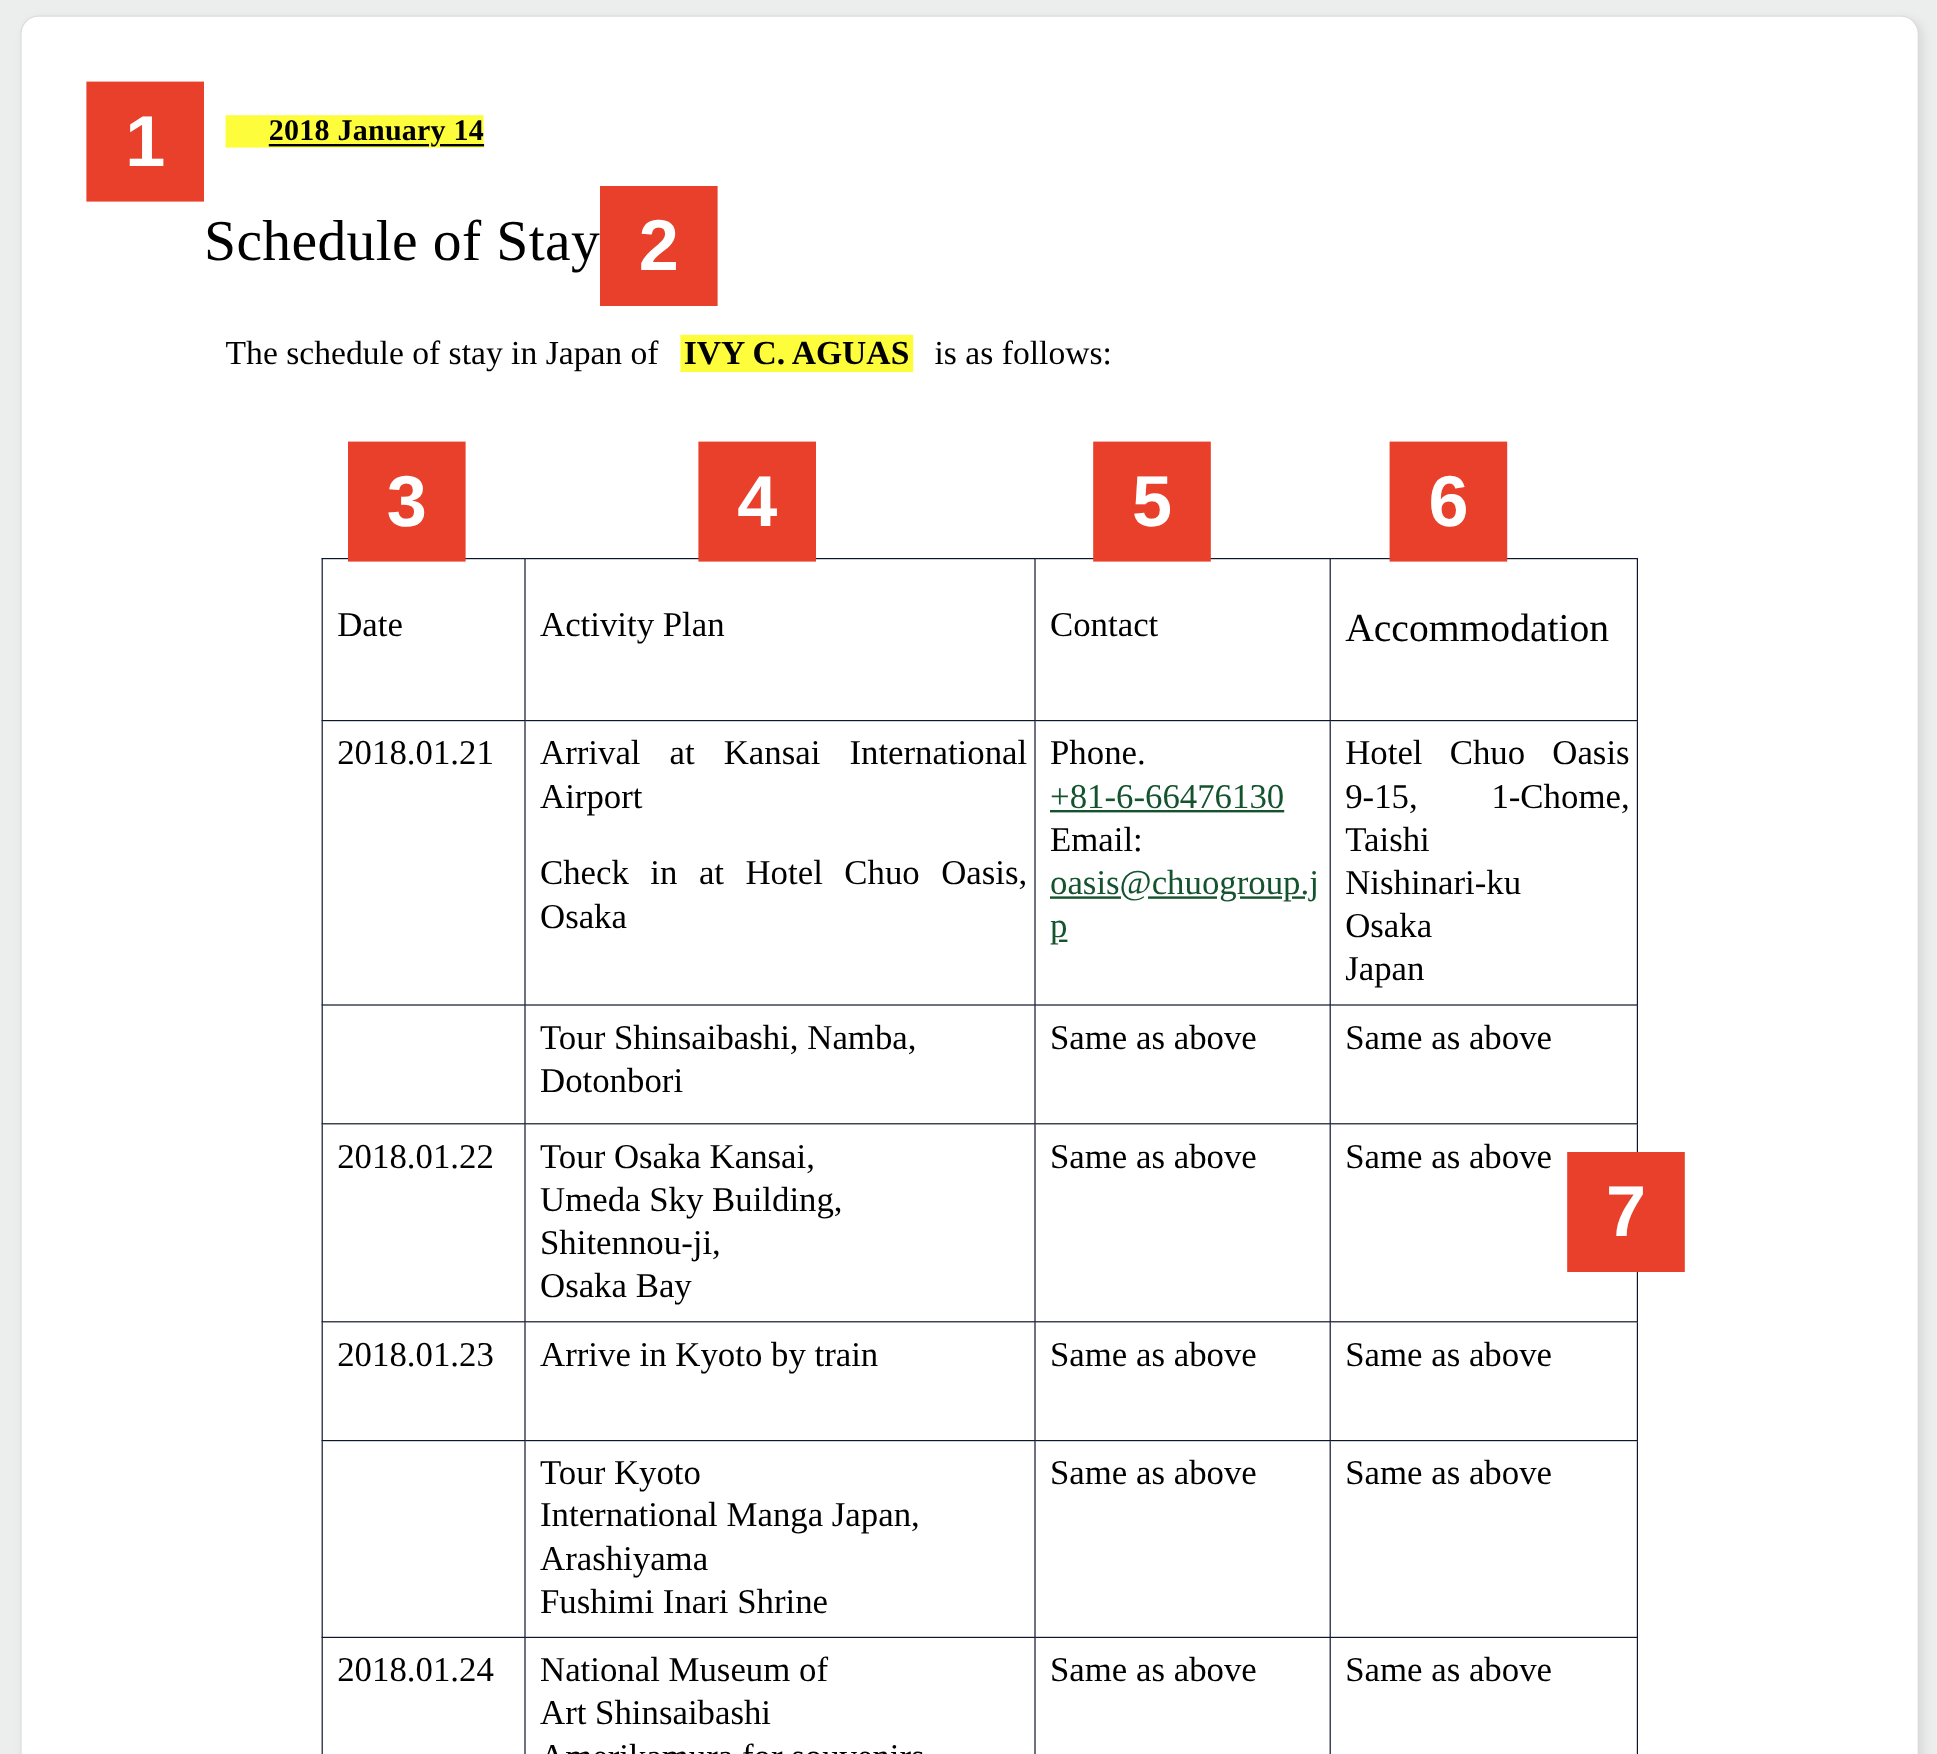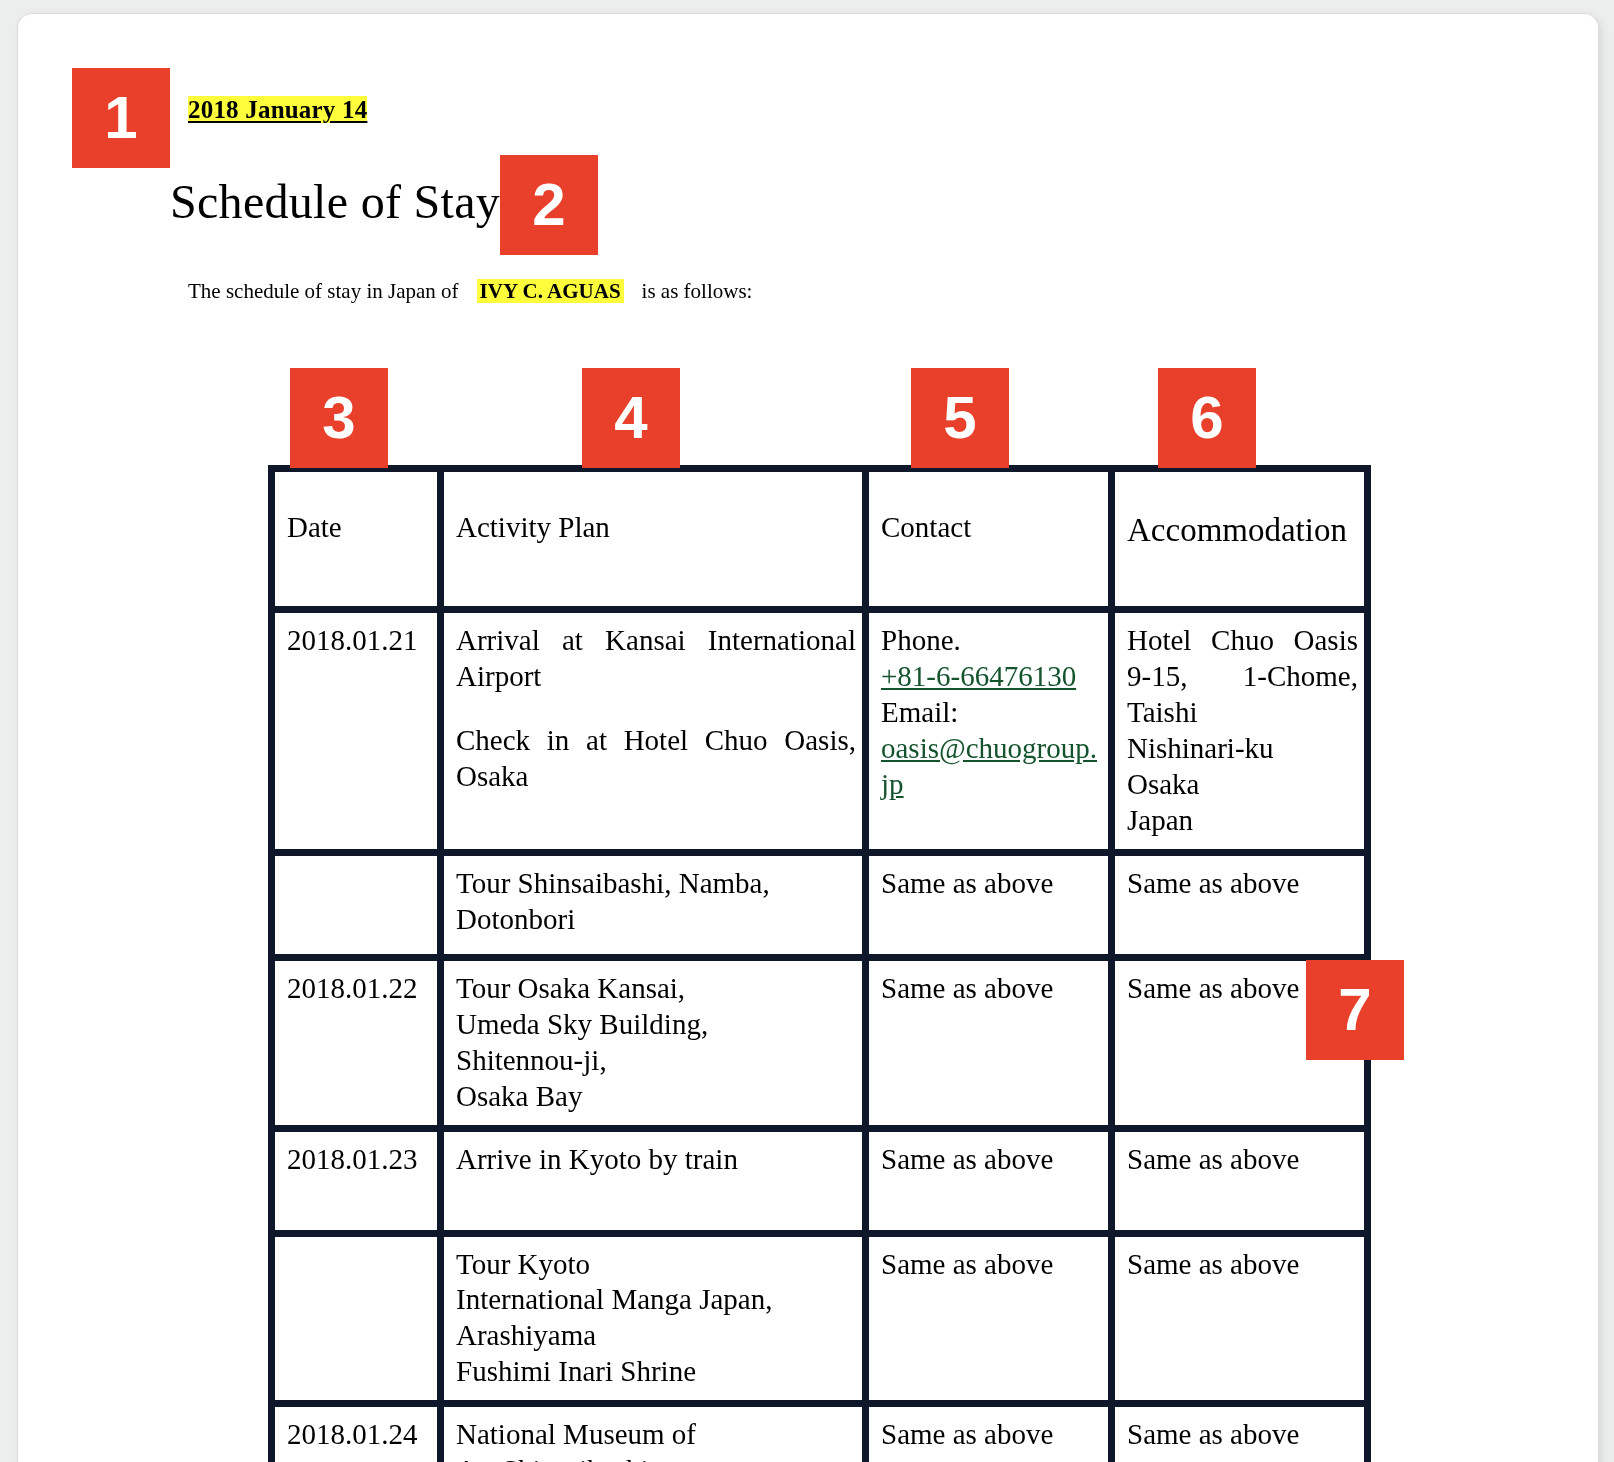--- a/index.html
+++ b/index.html
@@ -42,20 +42,21 @@
     position: absolute;
     left: 170px;
     top: 82px;
     font-size: 25px;
     font-weight: bold;
     letter-spacing: 0.2px;
     color: #000;
   }
   .hl {
     background: #fdfd3c;
+    padding-left: 36px;
   }
   .date-line .hl {
     text-decoration: underline;
     text-underline-offset: 3px;
     text-decoration-thickness: 2px;
   }
 
   .doc-title {
     position: absolute;
     left: 0;
@@ -66,21 +67,21 @@
     color: #000;
     letter-spacing: 0.3px;
     padding-left: 152px;
     box-sizing: border-box;
   }
 
   .intro {
     position: absolute;
     left: 170px;
     top: 265px;
-    font-size: 21px;
+    font-size: 28px;
     color: #000;
     white-space: nowrap;
   }
   .intro .sp { display: inline-block; width: 18px; }
   .intro .name {
     font-weight: bold;
     background: #fdfd3c;
     padding: 0 3px;
   }
 
@@ -93,21 +94,21 @@
     border-collapse: collapse;
     table-layout: fixed;
   }
   #schedule-table col.c-date  { width: 169px; }
   #schedule-table col.c-act   { width: 425px; }
   #schedule-table col.c-con   { width: 246px; }
   #schedule-table col.c-acc   { width: 256px; }
 
   #schedule-table th,
   #schedule-table td {
-    border: 7px solid #0f172a;
+    border: 1px solid #0f172a;
     vertical-align: top;
     padding: 10px 6px 10px 12px;
     font-size: 29px;
     line-height: 1.24;
     color: #000;
     font-weight: normal;
     text-align: left;
   }
   #schedule-table thead th {
     height: 86px;

